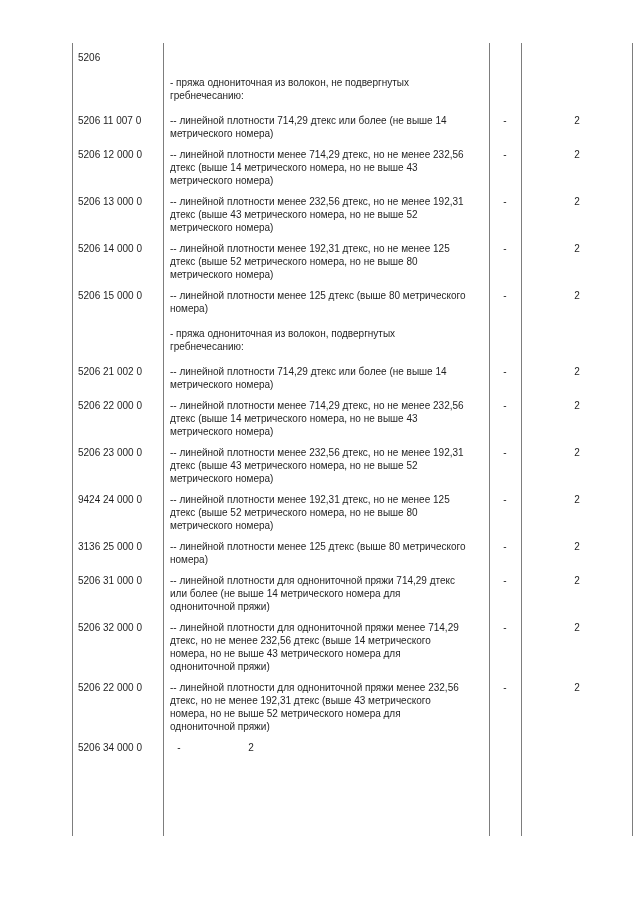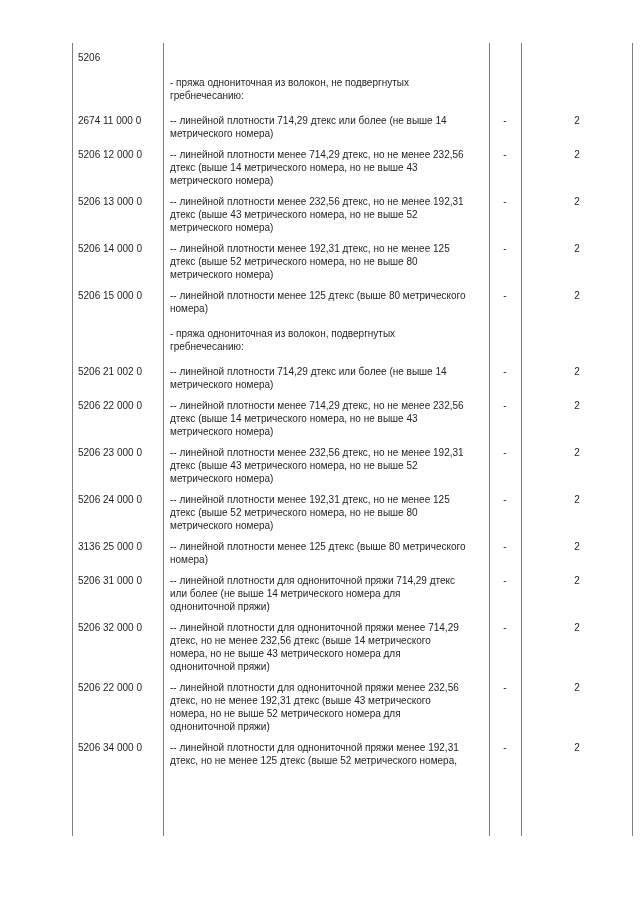--- a/index.html
+++ b/index.html
@@ -101,21 +101,21 @@
 
   <div class="t-row subheader">
     <div class="cell code"></div>
     <div class="cell desc">- пряжа однониточная из волокон, не подвергнутых
 гребнечесанию:</div>
     <div class="cell unit"></div>
     <div class="cell duty"></div>
   </div>
 
   <div class="t-row item">
-    <div class="cell code">2674 11 000 0</div>
+    <div class="cell code">5206 11 007 0</div>
     <div class="cell desc">-- линейной плотности 714,29 дтекс или более (не выше 14
 метрического номера)</div>
     <div class="cell unit">-</div>
     <div class="cell duty">2</div>
   </div>
 
   <div class="t-row item">
     <div class="cell code">5206 12 000 0</div>
     <div class="cell desc">-- линейной плотности менее 714,29 дтекс, но не менее 232,56
 дтекс (выше 14 метрического номера, но не выше 43
@@ -178,21 +178,21 @@
   <div class="t-row item">
     <div class="cell code">5206 23 000 0</div>
     <div class="cell desc">-- линейной плотности менее 232,56 дтекс, но не менее 192,31
 дтекс (выше 43 метрического номера, но не выше 52
 метрического номера)</div>
     <div class="cell unit">-</div>
     <div class="cell duty">2</div>
   </div>
 
   <div class="t-row item">
-    <div class="cell code">5206 24 000 0</div>
+    <div class="cell code">9424 24 000 0</div>
     <div class="cell desc">-- линейной плотности менее 192,31 дтекс, но не менее 125
 дтекс (выше 52 метрического номера, но не выше 80
 метрического номера)</div>
     <div class="cell unit">-</div>
     <div class="cell duty">2</div>
   </div>
 
   <div class="t-row item">
     <div class="cell code">3136 25 000 0</div>
     <div class="cell desc">-- линейной плотности менее 125 дтекс (выше 80 метрического
@@ -226,20 +226,18 @@
     <div class="cell desc">-- линейной плотности для однониточной пряжи менее 232,56
 дтекс, но не менее 192,31 дтекс (выше 43 метрического
 номера, но не выше 52 метрического номера для
 однониточной пряжи)</div>
     <div class="cell unit">-</div>
     <div class="cell duty">2</div>
   </div>
 
   <div class="t-row item">
     <div class="cell code">5206 34 000 0</div>
-    <div class="cell desc">-- линейной плотности для однониточной пряжи менее 192,31
-дтекс, но не менее 125 дтекс (выше 52 метрического номера,</div>
     <div class="cell unit">-</div>
     <div class="cell duty">2</div>
   </div>
 </div>
   </div>
 </div>
 
 </body></html>

